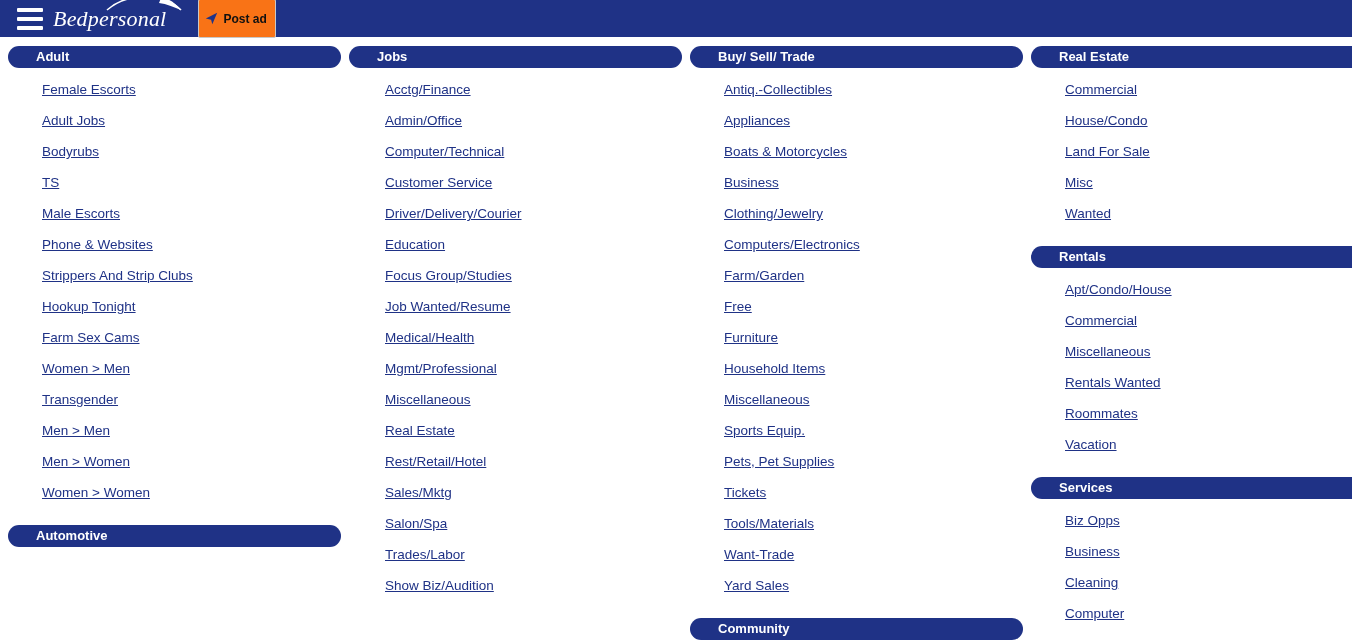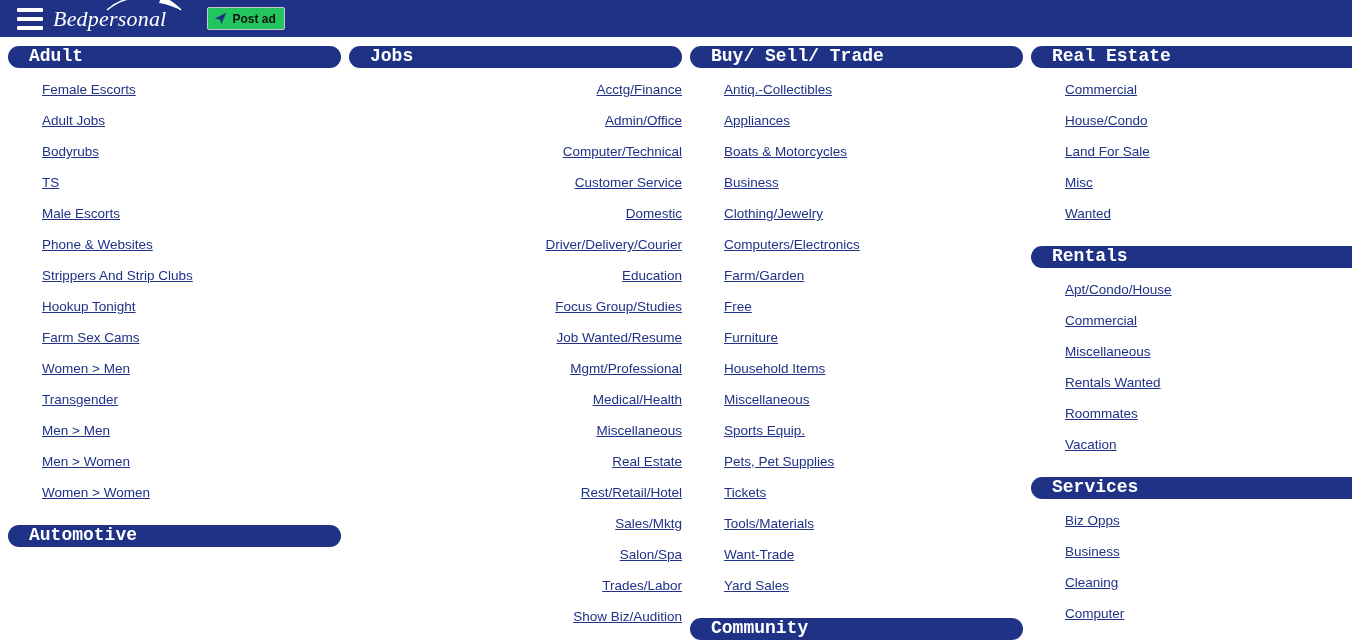--- a/index.html
+++ b/index.html
@@ -47,25 +47,25 @@
   }
   #brand-swoosh {
     position: absolute;
     top: -12px;
     left: 52px;
     width: 78px;
     height: 20px;
     pointer-events: none;
   }
   #postad {
-    margin-left: 27px;
-    background: #22c55e;
+    margin-left: 18px;
+    background: #f97316;
     border: 1px solid #c8c8c8;
     border-radius: 2px;
-    height: 23px;
+    height: 39px;
     display: flex;
     align-items: center;
     padding: 0 8px 0 6px;
     font-size: 12px;
     font-weight: bold;
     color: #111;
     cursor: pointer;
   }
   #postad .pa-icon {
     margin-right: 5px;
@@ -79,46 +79,45 @@
     padding: 9px 8px 0 8px;
     gap: 8px;
     height: 603px;
     overflow: hidden;
   }
   .col { width: 333px; flex: 0 0 333px; }
 
   .section-header {
     background: #1f3286;
     color: #ffffff;
-    font-size: 18px;
+    font-size: 13px;
     font-weight: bold;
     border-radius: 11px;
-    padding: 3px 0 4px 21px;
+    padding: 3px 0 4px 28px;
     margin-bottom: 6px;
     line-height: 15px;
-    font-family: Liberation Mono, monospace;
   }
   .section-header.spaced { margin-top: 17px; }
 
   ul.links {
     list-style: none;
     margin: 0 0 0 0;
     padding: 0 0 0 32px;
   }
   ul.links li { margin: 0; padding: 0; }
   ul.links li a {
     display: inline-block;
     color: #1f3286;
     font-size: 13.5px;
     text-decoration: underline;
     line-height: 31px;
     white-space: nowrap;
   }
   .col-1 ul.links { padding-left: 34px; }
-  .col-2 ul.links { padding-left: 36px; text-align: right; }
+  .col-2 ul.links { padding-left: 36px; }
   .col-3 ul.links { padding-left: 34px; }
   .col-4 ul.links { padding-left: 34px; }
 </style>
 </head>
 <body>
 
 <div id="topbar">
   <div id="hamburger">
     <span></span>
       <span></span>
@@ -168,27 +167,26 @@
     <div class="section-header spaced">Automotive</div>
   </div>
 
   <div class="col col-2">
     <div class="section-header">Jobs</div>
     <ul class="links">
       <li><a href="#">Acctg/Finance</a></li>
       <li><a href="#">Admin/Office</a></li>
       <li><a href="#">Computer/Technical</a></li>
       <li><a href="#">Customer Service</a></li>
-      <li><a href="#">Domestic</a></li>
       <li><a href="#">Driver/Delivery/Courier</a></li>
       <li><a href="#">Education</a></li>
       <li><a href="#">Focus Group/Studies</a></li>
       <li><a href="#">Job Wanted/Resume</a></li>
+      <li><a href="#">Medical/Health</a></li>
       <li><a href="#">Mgmt/Professional</a></li>
-      <li><a href="#">Medical/Health</a></li>
       <li><a href="#">Miscellaneous</a></li>
       <li><a href="#">Real Estate</a></li>
       <li><a href="#">Rest/Retail/Hotel</a></li>
       <li><a href="#">Sales/Mktg</a></li>
       <li><a href="#">Salon/Spa</a></li>
       <li><a href="#">Trades/Labor</a></li>
       <li><a href="#">Show Biz/Audition</a></li>
     </ul>
   </div>
 

